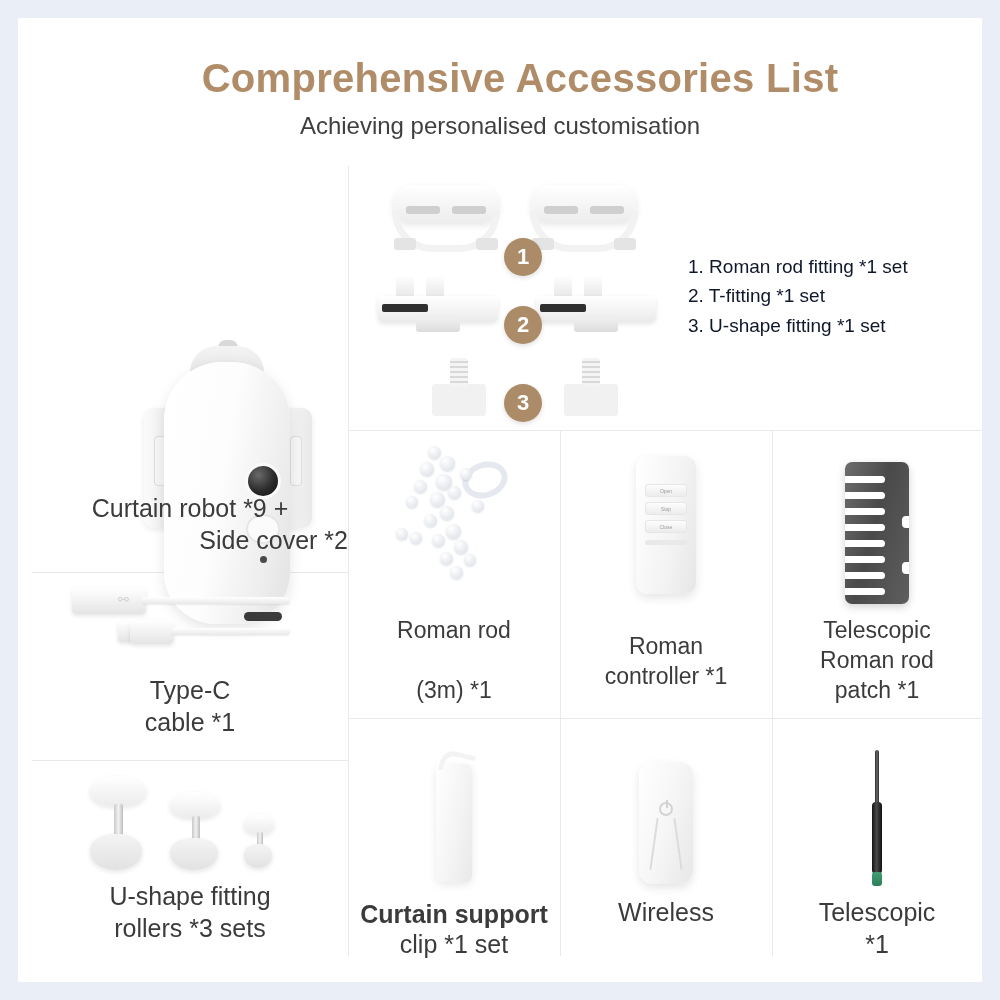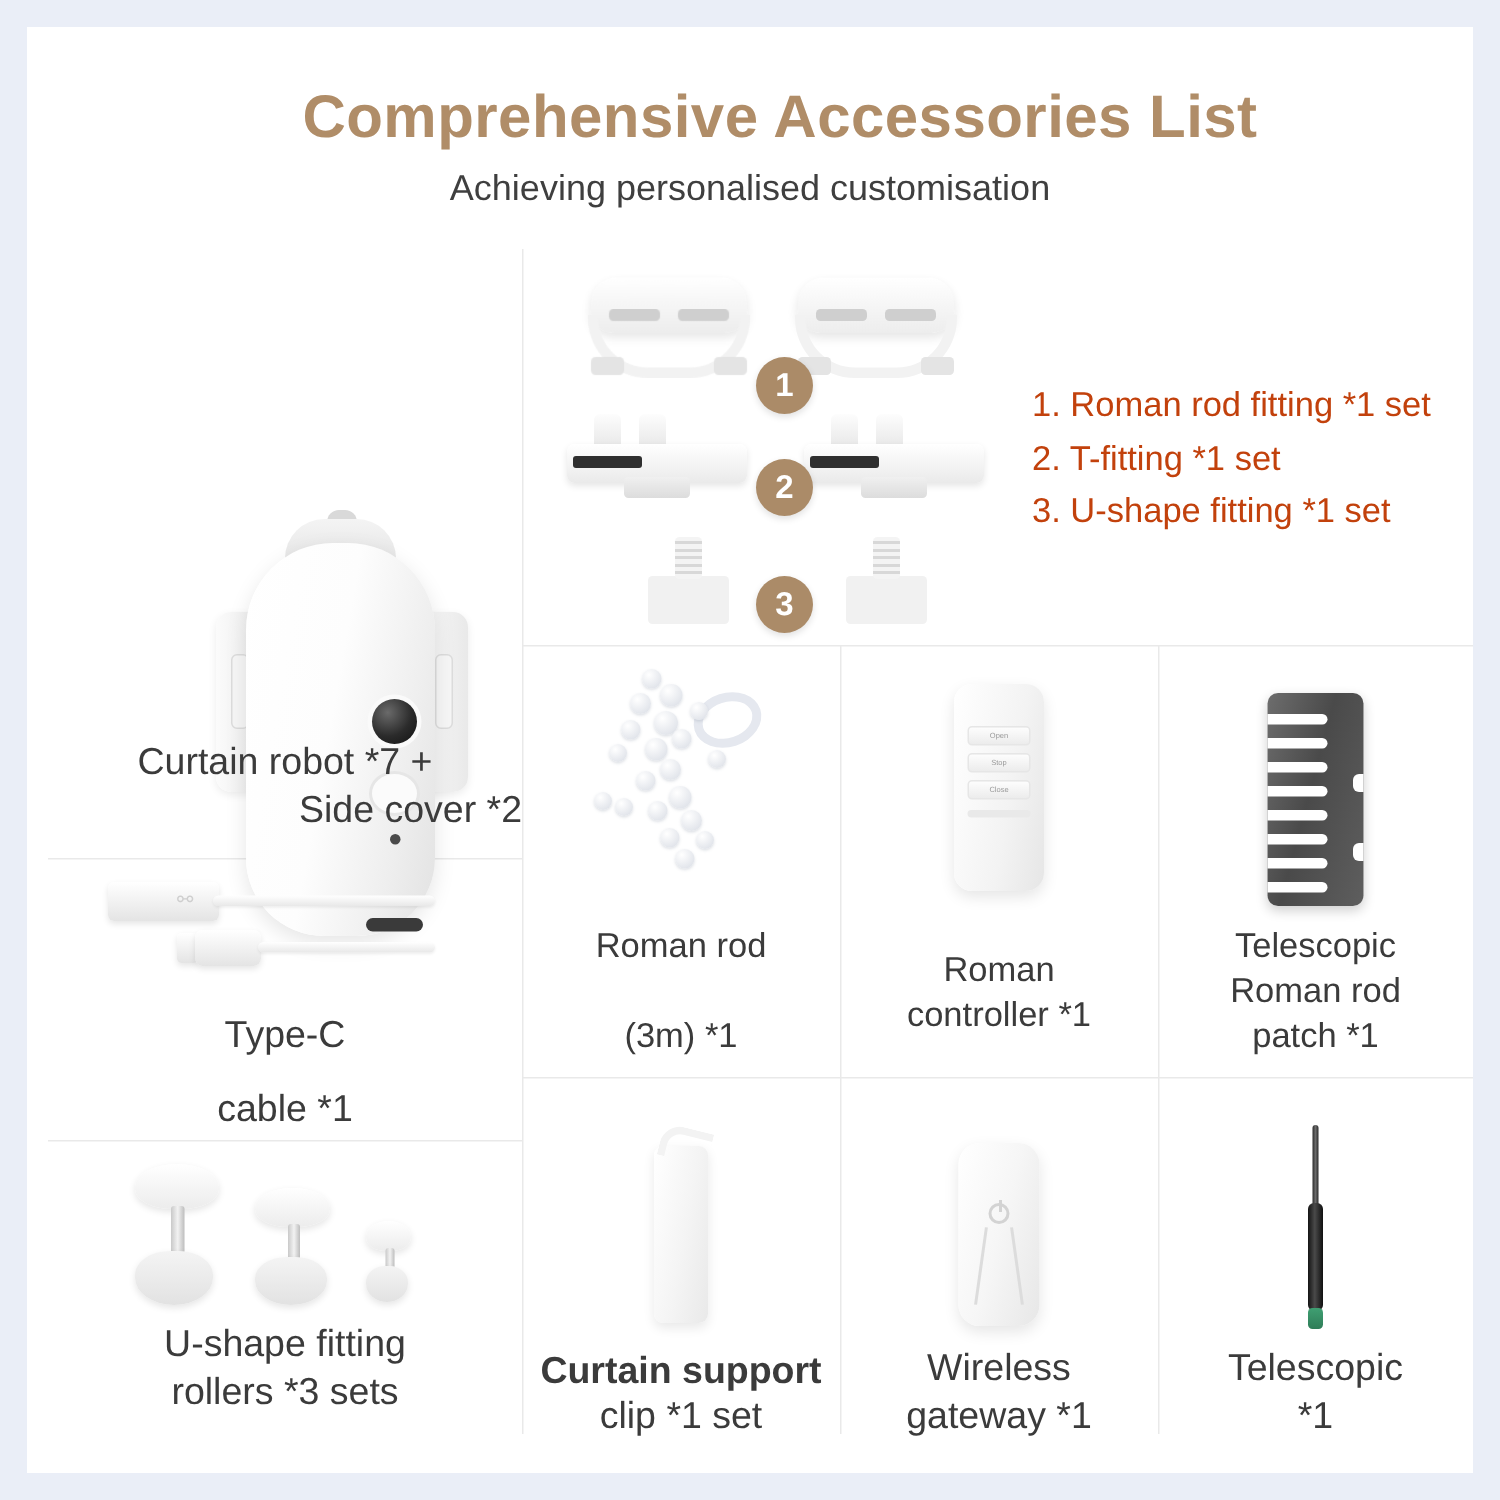--- a/index.html
+++ b/index.html
@@ -168,21 +168,21 @@
     border-radius: 3px;
   }
   .u-fit .base {
     position: absolute; left: 0; top: 26px; width: 54px; height: 32px;
     background: #f1f1f1; border-radius: 3px;
   }
 
   
   .num-list { position: absolute; left: 670px; top: 234px; width: 290px; }
   .num-list li {
-    list-style: none; font-size: 23px; color: #c2410c; line-height: 1.55;
+    list-style: none; font-size: 19px; color: #0f172a; line-height: 1.55;
     white-space: nowrap;
   }
 
   
   .rope { position: absolute; left: 36px; top: 10px; width: 128px; height: 150px; }
   .rope .bead {
     position: absolute; border-radius: 50%;
     background: radial-gradient(circle at 35% 30%, #ffffff, #d8dce4);
     box-shadow: 0 1px 2px rgba(120,130,150,.25);
   }
@@ -342,35 +342,35 @@
         <div class="side-cover r">
             <div class="side-slot"></div>
           </div>
         <div class="robot-body">
           <div class="lens"></div>
           <div class="round-btn"></div>
           <div class="led"></div>
           <div class="usb-port"></div>
         </div>
       </div>
-      <div class="cap big" style="top:326px;">Curtain robot *7 +</div>
+      <div class="cap big" style="top:326px;">Curtain robot *9 +</div>
       <div class="cap big" style="top:358px;text-align:right;">Side cover *2</div>
     </div>
 
     <div class="cell" style="left:14px; top:554px; width:316px; height:188px;">
       <div class="cable">
         <div class="ctip" style="left:46px; top:34px; width:14px; height:20px; border-radius:3px;"></div>
         <div class="ctip" style="left:58px; top:32px; width:44px; height:24px; border-radius:5px;"></div>
         <div class="cwire" style="left:100px; top:40px; width:118px;"></div>
         <div class="ctip" style="left:0px; top:0px; width:74px; height:26px; border-radius:4px;"></div>
         <div class="cwire" style="left:70px; top:9px; width:148px;"></div>
         <div class="usb-logo" style="left:46px; top:4px;">⚯</div>
       </div>
       <div class="cap big" style="top:102px;">Type-C</div>
-      <div class="cap big" style="top:134px;margin-top:17px;">cable *1</div>
+      <div class="cap big" style="top:134px;">cable *1</div>
     </div>
 
     <div class="cell" style="left:14px; top:742px; width:316px; height:196px;">
       <div class="rollers">
         <div class="roller" style="left:16px; top:8px; width:64px; height:96px;">
           <div class="cap-top" style="top:0; width:56px; height:30px;"></div>
           <div class="shaft" style="left:24px; top:28px; width:9px; height:34px;"></div>
           <div class="cap-bot" style="top:58px; width:52px; height:36px;"></div>
         </div>
         <div class="roller" style="left:96px; top:24px; width:58px; height:82px;">
@@ -514,21 +514,20 @@
 
     <div class="cell" style="left:542px; top:700px; width:212px; height:238px;">
       <div class="art" style="top:36px; height:130px;">
         <div class="gateway">
           <div class="pwr"></div>
           <div class="vgroove l"></div>
           <div class="vgroove r"></div>
         </div>
       </div>
       <div class="cap big" style="top:178px;">Wireless</div>
-      <div class="cap big" style="top:210px;">gateway *1</div>
     </div>
 
     <div class="cell" style="left:754px; top:700px; width:210px; height:238px;">
       <div class="art" style="top:30px; height:140px;">
         <div class="driver">
           <div class="shank"></div>
           <div class="handle"></div>
           <div class="tip"></div>
         </div>
       </div>

